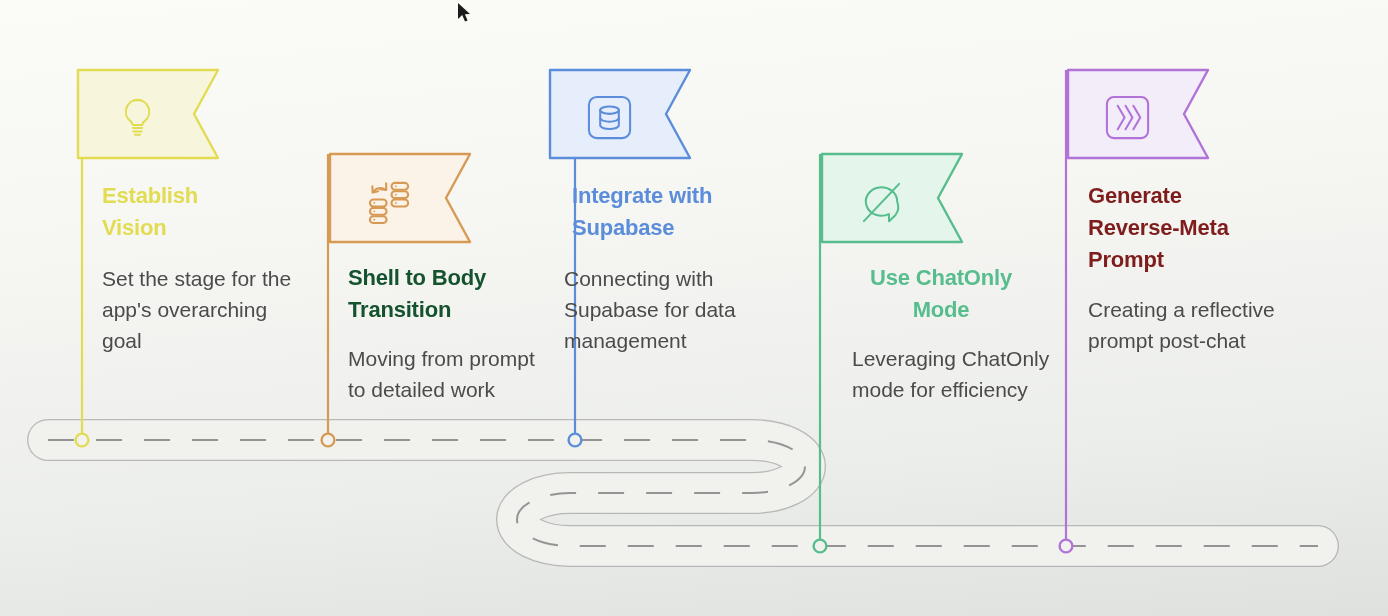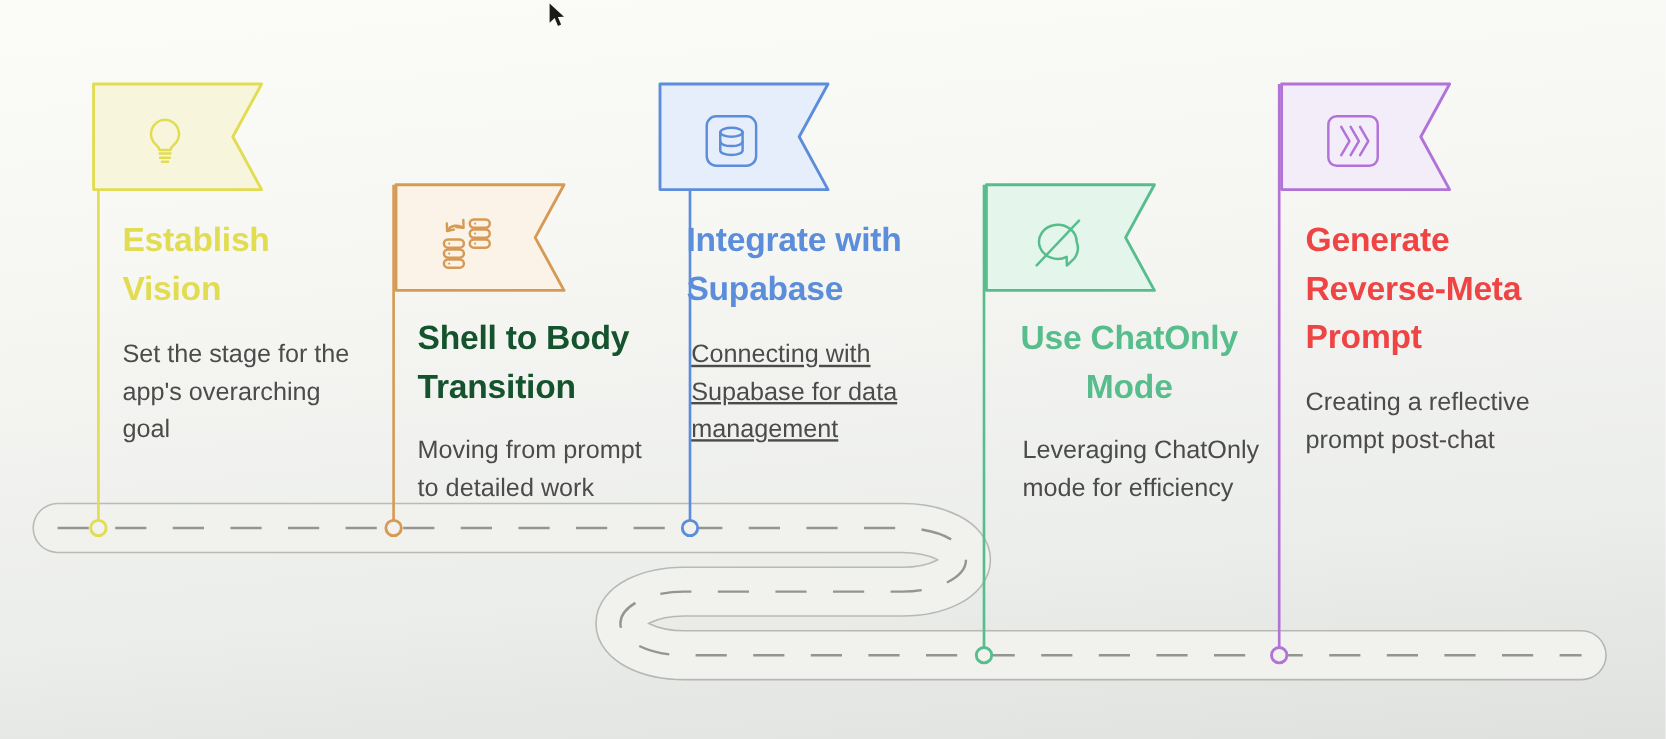--- a/index.html
+++ b/index.html
@@ -41,21 +41,21 @@
     position: relative;
     height: 96px;
   }
 
   .flag-svg {
     display: block;
   }
 
   .ms-title {
     font-weight: bold;
-    font-size: 28px;
+    font-size: 22px;
     line-height: 1.45;
     letter-spacing: -0.2px;
     margin: 0;
     padding: 0;
     white-space: pre-line;
   }
 
   .ms-desc {
     font-size: 21px;
     line-height: 1.48;
@@ -163,21 +163,21 @@
                 <rect x="3" y="3" width="42" height="42" rx="8"></rect>
                 <ellipse cx="24" cy="16.5" rx="9.5" ry="3.8"></ellipse>
                 <path d="M14.5 16.5 v8 a9.5 3.8 0 0 0 19 0 v-8"></path>
                 <path d="M14.5 24.5 v7.5 a9.5 3.8 0 0 0 19 0 v-7.5"></path>
               </g>
             </g>
           </svg>
         </div>
         <div class="ms-title" style="color: rgb(91, 141, 219); margin-left: 24px; margin-top: 18px; width: 195px;">Integrate with
 Supabase</div>
-        <div class="ms-desc" style="margin-left: 28px; width: 195px; margin-top: 19px; text-decoration: underline;">Connecting with
+        <div class="ms-desc" style="margin-left: 16px; width: 195px; margin-top: 19px;">Connecting with
 Supabase for data
 management</div>
       </div>
       <div class="milestone" style="left: 820px; top: 150px; width: 240px;">
         <div class="flag-wrap">
           <svg class="flag-svg" width="144" height="96" viewBox="0 0 144 96" xmlns="http://www.w3.org/2000/svg">
             <polygon points="2,4 142,4 118,48 142,92 2,92" fill="#e4f6ec" stroke="#57bd8c" stroke-width="2.4" stroke-linejoin="round"></polygon>
             <g transform="translate(38,28) scale(0.98)">
               <g fill="none" stroke="#57bd8c" stroke-width="2.1" stroke-linecap="round" stroke-linejoin="round">
                 <path d="M40 24 a16 14.5 0 1 0 -8.5 12.8 l0.2 7.4 l6.4 -6.2 A14.5 14.5 0 0 0 40 24 Z"></path>
@@ -198,21 +198,21 @@
             <g transform="translate(38,28) scale(0.98)">
               <g fill="none" stroke="#b173d8" stroke-width="2.1" stroke-linecap="round" stroke-linejoin="round">
                 <rect x="3" y="3" width="42" height="42" rx="7"></rect>
                 <path d="M14 12 L21 24 L14 36"></path>
                 <path d="M22 12 L29 24 L22 36"></path>
                 <path d="M30 12 L37 24 L30 36"></path>
               </g>
             </g>
           </svg>
         </div>
-        <div class="ms-title" style="color: #ef4444; margin-left: 22px; margin-top: 18px; width: 200px;">Generate
+        <div class="ms-title" style="color: #7f1d1d; margin-left: 22px; margin-top: 18px; width: 200px;">Generate
 Reverse-Meta
 Prompt</div>
         <div class="ms-desc" style="margin-left: 22px; width: 200px; margin-top: 18px;">Creating a reflective
 prompt post-chat</div>
       </div>
     </div>
 
   <svg class="cursor" width="18" height="24" viewBox="0 0 18 24" xmlns="http://www.w3.org/2000/svg" style="left: 456px; top: 2px;">
     <path d="M2 1 L2 17 L6.2 13.1 L9 19.6 L11.6 18.4 L8.9 12.2 L14 12 Z" fill="#1b1b1b"></path>
   </svg>

